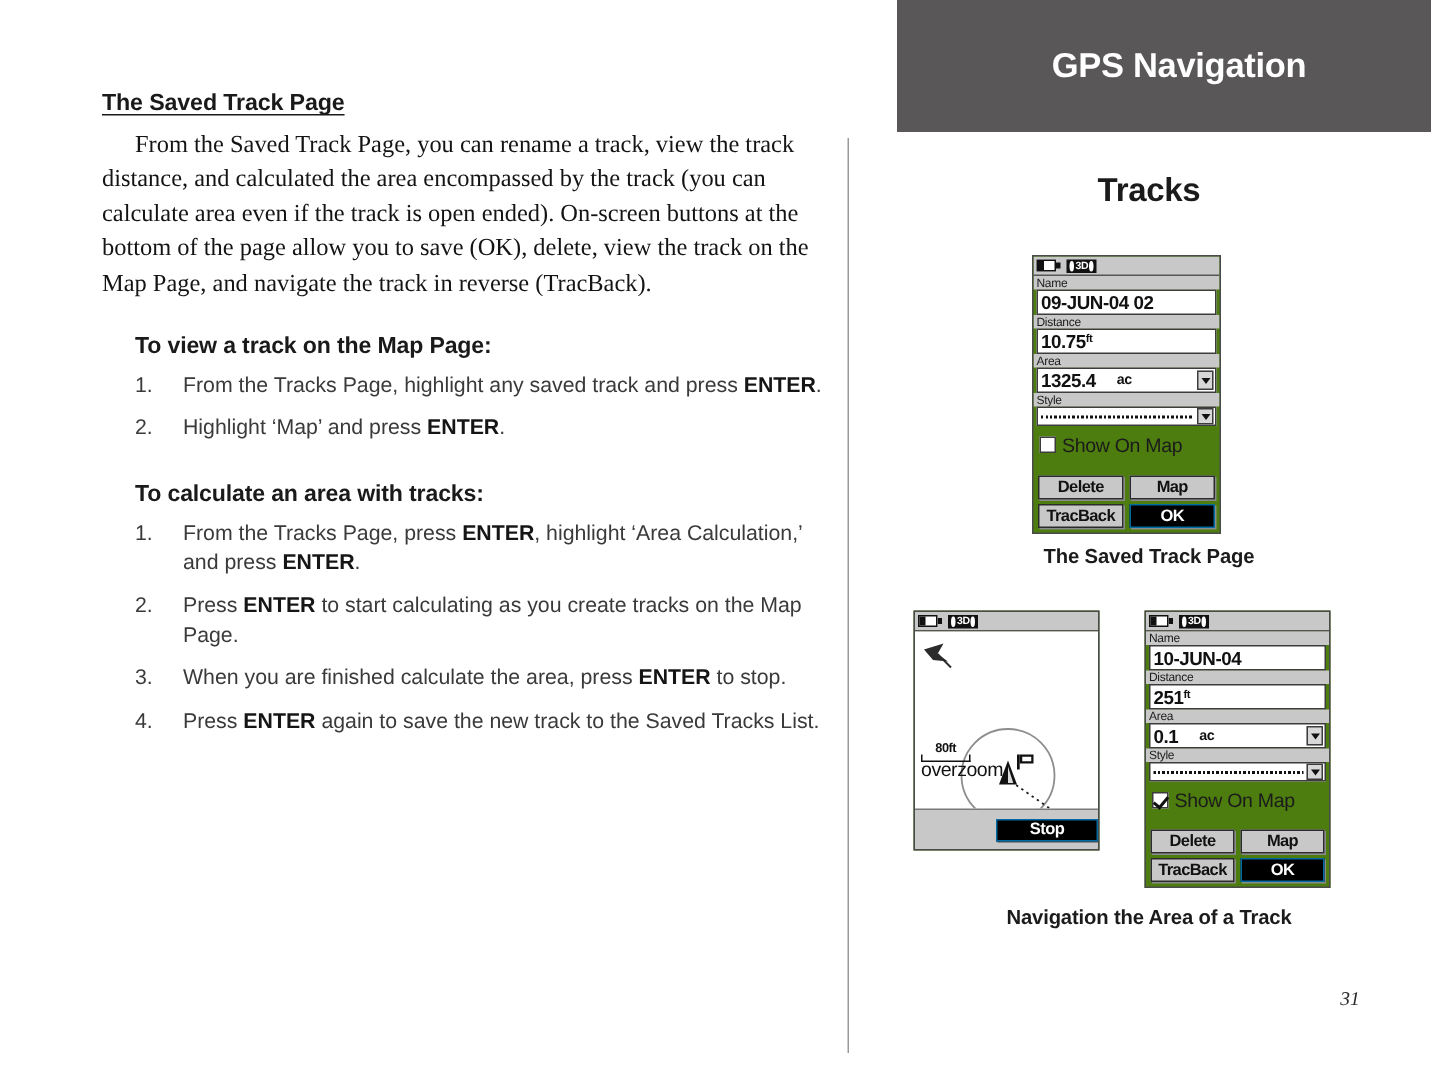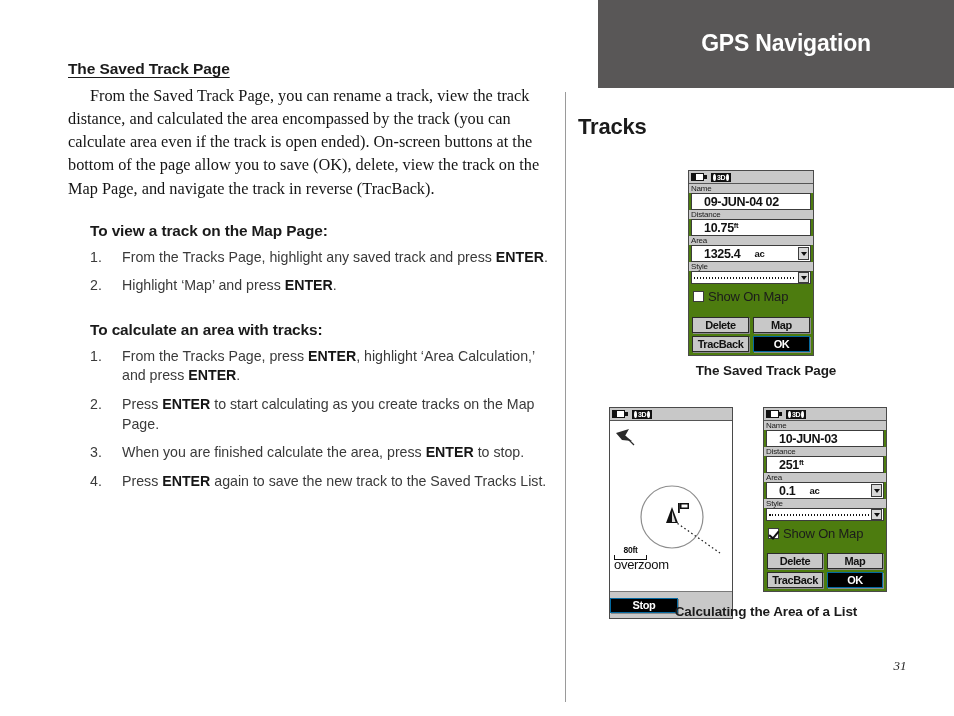--- a/index.html
+++ b/index.html
@@ -91,21 +91,21 @@
     color: #ffffff;
     font-family: "Liberation Sans", sans-serif;
     font-weight: bold;
     font-size: 23px;
     letter-spacing: -0.2px;
   }
   #chapter-title {
     position: absolute;
     left: 578px; top: 114px;
     width: 376px;
-    text-align: left;
+    text-align: center;
     font-family: "Liberation Sans", sans-serif;
     font-weight: bold;
     font-size: 22px;
     color: #1b1b1b;
     letter-spacing: -0.2px;
   }
   .figure-caption {
     position: absolute;
     width: 376px;
     left: 578px;
@@ -132,21 +132,21 @@
   
   .gps {
     position: absolute;
     background: #4d7c0f;
     border: 1px solid #4a4a4a;
     font-family: "Liberation Sans", sans-serif;
     color: #111;
     overflow: hidden;
   }
   #gps-main { left: 688px; top: 170px; width: 126px; height: 186px; }
-  #gps-map  { left: 609px; top: 407px; width: 124px; height: 212px; }
+  #gps-map  { left: 609px; top: 407px; width: 124px; height: 160px; }
   #gps-area { left: 763px; top: 407px; width: 124px; height: 185px; }
 
   .statusbar {
     height: 13px;
     background: #c8c8c8;
     border-bottom: 1px solid #555;
     display: flex;
     align-items: center;
     padding: 0 2px;
     gap: 3px;
@@ -201,21 +201,21 @@
     border: 1px solid #3c3c3c;
     height: 17px;
     margin: 0 2px;
     display: flex;
     align-items: center;
     position: relative;
     font-weight: bold;
     font-size: 12.5px;
     letter-spacing: -0.3px;
   }
-  .fld-box .val { padding-left: 12px; }
+  .fld-box .val { padding-left: 2px; }
   .fld-box .unit {
     font-size: 9.5px;
     font-weight: bold;
     margin-left: 14px;
     letter-spacing: -0.2px;
   }
   .fld-box .supsmall {
     font-size: 7.5px;
     line-height: 7px;
     margin-left: 0px;
@@ -308,21 +308,21 @@
     top: 13px;
     bottom: 26px;
     background: #ffffff;
     border-bottom: 1px solid #7a7a7a;
     overflow: hidden;
   }
   .map-footer {
     position: absolute;
     left: 0; right: 0; bottom: 0; height: 26px;
     background: #c8c8c8;
-    display: flex; align-items: center; justify-content: flex-start;
+    display: flex; align-items: center; justify-content: flex-end;
   }
   .map-footer .btn { flex: 0 0 68px; height: 15px; }
   .scalebar {
     position: absolute;
     left: 4px; bottom: 22px;
     font-size: 8px; color: #111;
   }
   .scalebar .bar {
     width: 33px; height: 5px;
     border-left: 1.5px solid #111;
@@ -492,21 +492,21 @@
     </div>
     <div class="sb-sat">
       <span class="lobe"></span>
         <span>3D</span>
         <span class="lobe2"></span>
     </div>
   </div>
 
   <div class="fld-label">Name</div>
   <div class="fld-box">
-    <span class="val">10-JUN-03</span>
+    <span class="val">10-JUN-04</span>
   </div>
 
   <div class="fld-label">Distance</div>
   <div class="fld-box">
     <span class="val">251</span>
       <span class="supsmall">ft</span>
   </div>
 
   <div class="fld-label">Area</div>
   <div class="fld-box">
@@ -531,15 +531,15 @@
       <div class="btn">Delete</div>
       <div class="btn">Map</div>
     </div>
     <div class="btn-row">
       <div class="btn">TracBack</div>
       <div class="btn sel">OK</div>
     </div>
   </div>
 </div>
 
-<div class="figure-caption" id="cap-2">Calculating the Area of a List</div>
+<div class="figure-caption" id="cap-2">Navigation the Area of a Track</div>
 
 <div id="page-num">31</div>
 
 </body></html>

